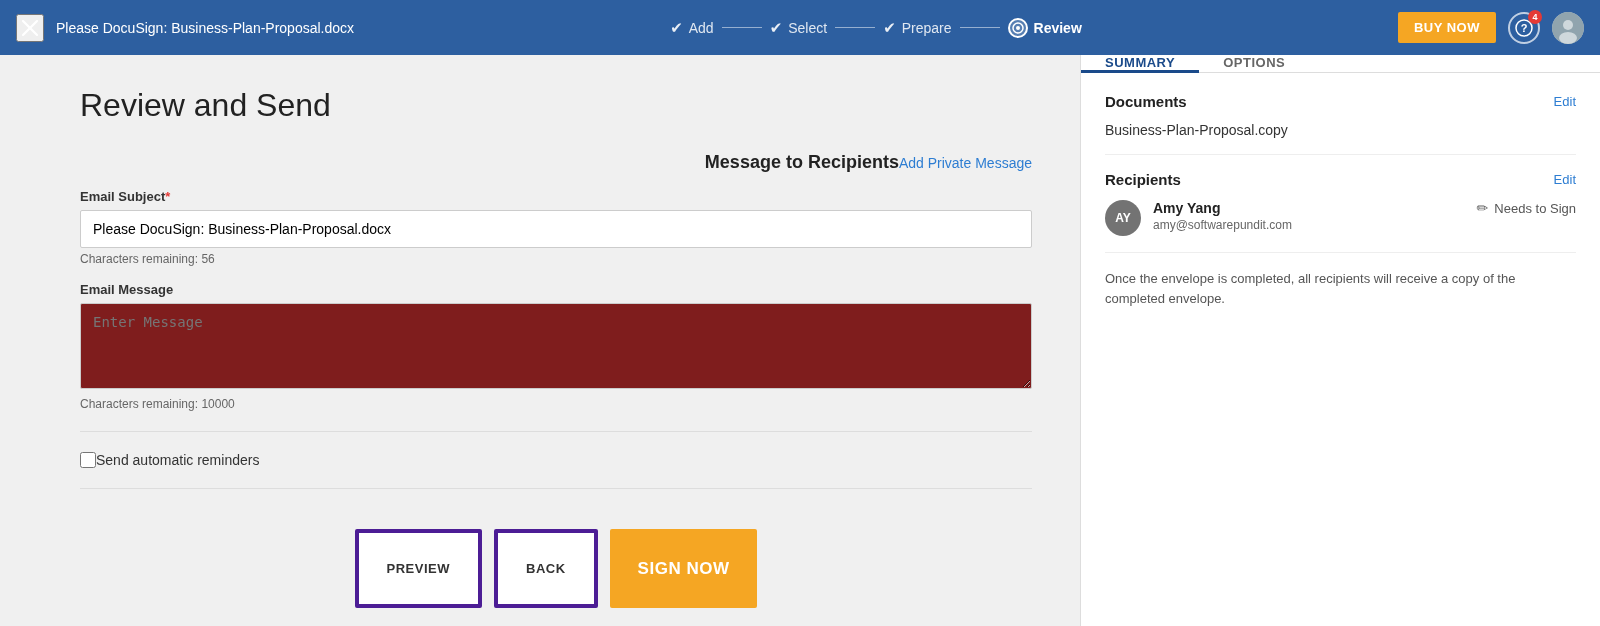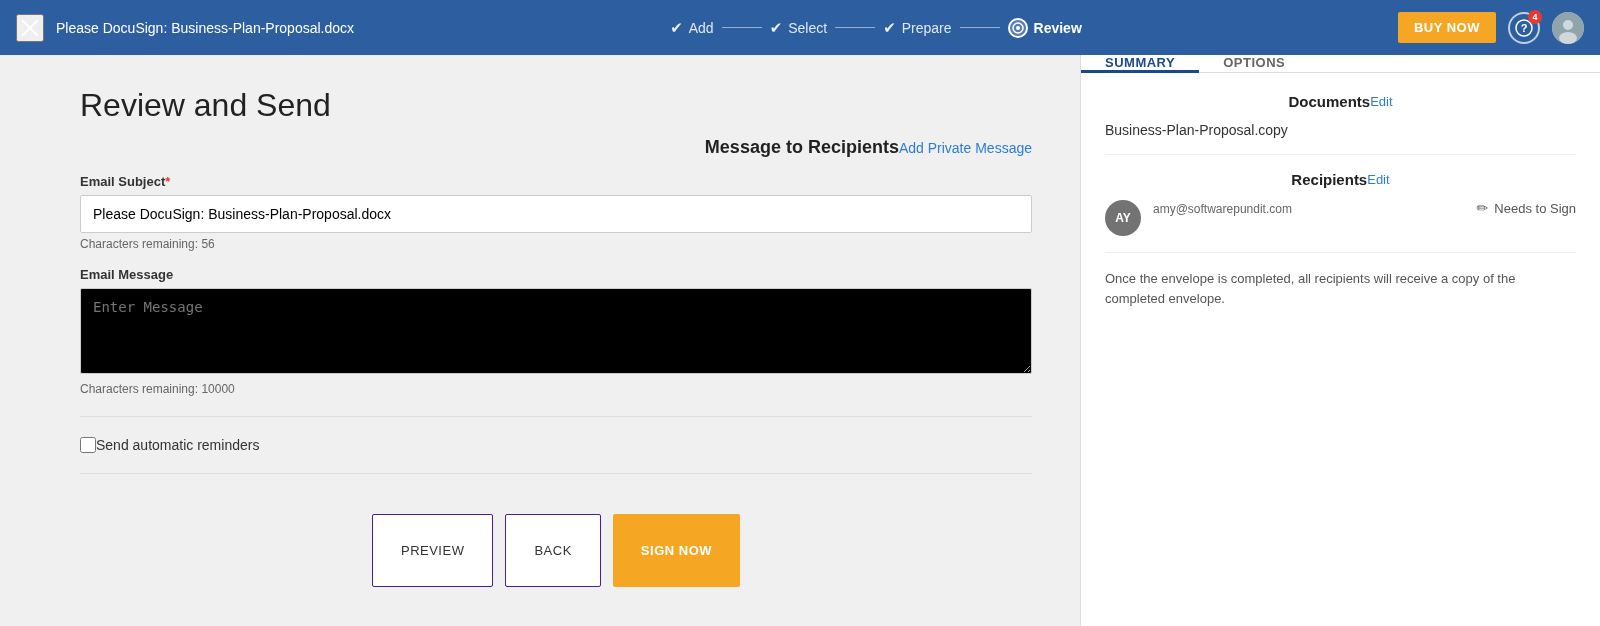--- a/index.html
+++ b/index.html
@@ -123,21 +123,21 @@
     .left-content {
       flex: 1;
       background: #f0f0f0;
       padding: 32px 48px 24px 80px;
       overflow-y: auto;
     }
     .page-title {
       font-size: 32px;
       font-weight: 300;
       color: #222;
-      margin-bottom: 13px;
+      margin-bottom: 28px;
     }
     .section-title {
       font-size: 18px;
       font-weight: 700;
       color: #222;
       margin-bottom: 16px;
       display: flex;
       align-items: center;
       justify-content: flex-end;
     }
@@ -171,21 +171,21 @@
       color: #666;
       margin-top: 4px;
       margin-bottom: 16px;
     }
     .textarea-input {
       width: 100%;
       padding: 10px 12px;
       border: 1px solid #ccc;
       border-radius: 2px;
       font-size: 14px;
-      background: #000000;
+      background: #7f1d1d;
       outline: none;
       resize: vertical;
       min-height: 80px;
       color: #999;
     }
     .divider {
       border: none;
       border-top: 1px solid #ddd;
       margin: 20px 0;
     }
@@ -204,35 +204,35 @@
       color: #333;
     }
     .button-row {
       display: flex;
       justify-content: center;
       gap: 12px;
       margin-top: 40px;
     }
     .btn-outline {
       padding: 28px 28px;
-      border: 1px solid #4c1d95;
+      border: 4px solid #4c1d95;
       background: #fff;
       color: #333;
       font-size: 13px;
-      font-weight: 400;
+      font-weight: 700;
       cursor: pointer;
       border-radius: 2px;
       letter-spacing: 0.5px;
     }
     .btn-primary {
       padding: 12px 28px;
       background: #f5a623;
       border: none;
       color: #fff;
-      font-size: 13px;
+      font-size: 17px;
       font-weight: 700;
       cursor: pointer;
       border-radius: 2px;
       letter-spacing: 0.5px;
     }
 
     
     .right-panel {
       width: 520px;
       background: #fff;
@@ -259,21 +259,21 @@
       border-bottom-color: #1a4a8a;
     }
     .panel-body {
       padding: 20px 24px;
       flex: 1;
       overflow-y: auto;
     }
     .panel-section-header {
       display: flex;
       align-items: center;
-      justify-content: center;
+      justify-content: space-between;
       margin-bottom: 12px;
     }
     .panel-section-title {
       font-size: 15px;
       font-weight: 700;
       color: #222;
     }
     .panel-edit-link {
       font-size: 13px;
       color: #2d7dd2;
@@ -453,20 +453,21 @@
       <hr class="panel-divider">
 
       <div class="panel-section-header">
         <span class="panel-section-title">Recipients</span>
         <a class="panel-edit-link" href="#">Edit</a>
       </div>
 
       <div class="recipient-row">
         <div class="recipient-avatar">AY</div>
         <div class="recipient-info">
+          <div class="recipient-name">Amy Yang</div>
           <div class="recipient-email">amy@softwarepundit.com</div>
         </div>
         <div class="recipient-action">
           <span class="pencil-icon">✏</span>
           <span>Needs to Sign</span>
         </div>
       </div>
 
       <hr class="panel-divider">
 

